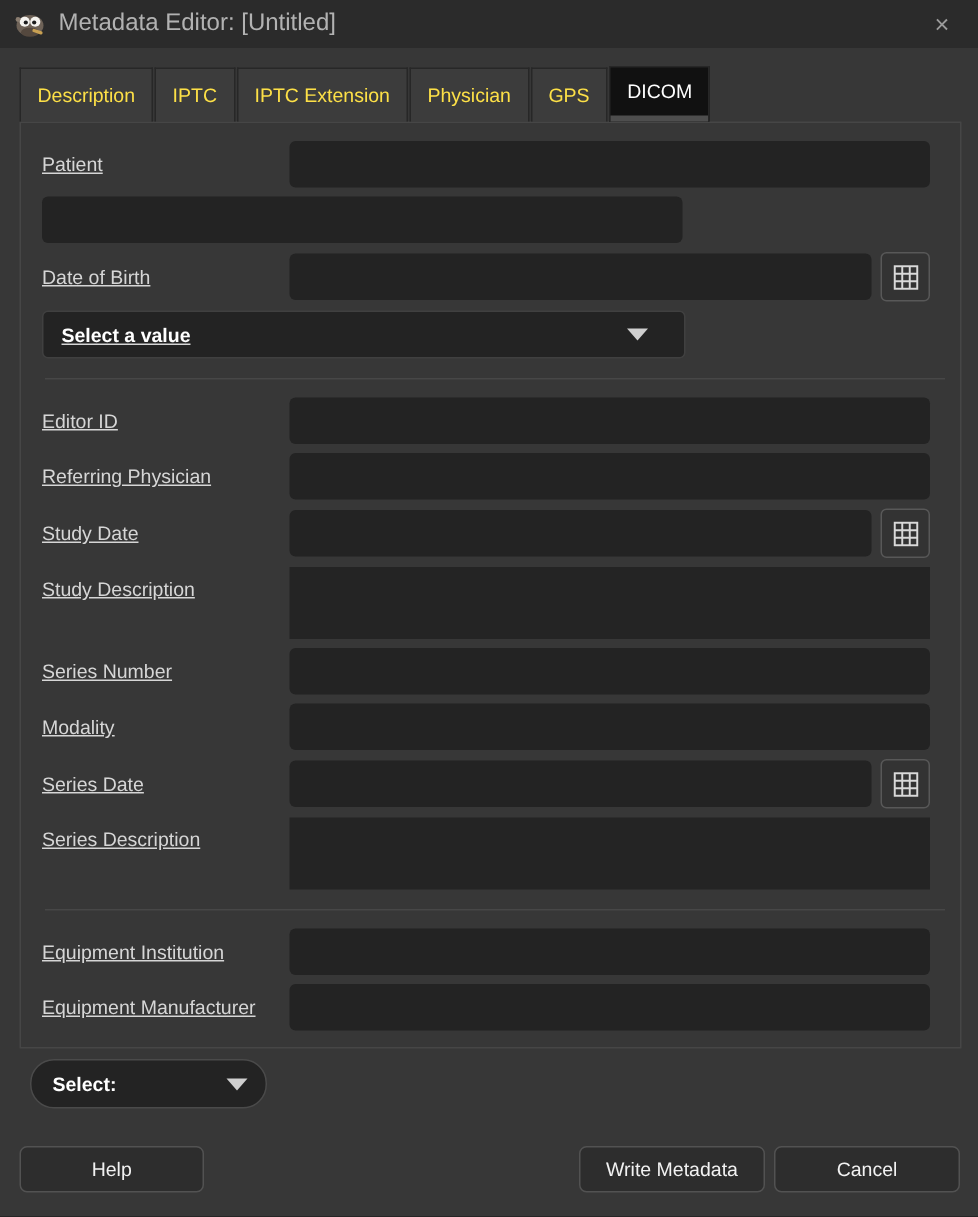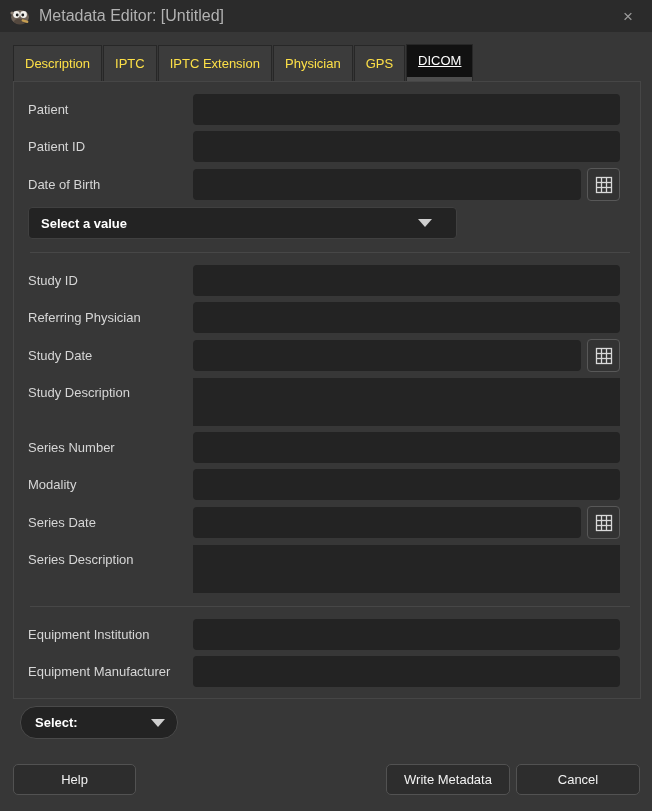--- a/index.html
+++ b/index.html
@@ -49,39 +49,39 @@
     font-size:13px; color:#fde047;
     position:relative;
     cursor:default;
   }
   .tab.active {
     height:37px;
     background:#111111;
     color:#ffffff;
     padding-bottom:5px;
     z-index:2;
-    text-decoration:underline;
   }
   .tab.active::after {
     content:""; position:absolute; left:0; right:0; bottom:0;
     height:4px; background:#4e4e4e;
   }
 
   .panel {
     border:1px solid #464646;
     height:618px;
     padding-top:12px;
     background:#373737;
   }
 
   
   .row {
     display:flex; align-items:center;
     padding-left:14px;
     margin-bottom:6px;
+    text-decoration:underline;
   }
   .row.tall { align-items:flex-start; }
   .row.tall .label { padding-top:7px; }
   .label {
     width:165px; flex:0 0 165px;
     font-size:13px; color:#d6d6d6;
   }
   .field { display:flex; align-items:center; }
 
   .text-input {
@@ -221,21 +221,20 @@
     <div class="panel">
 
       <div class="row">
         <span class="label">Patient</span>
         <div class="field">
           <input class="text-input" type="text" value="" style="">
         </div>
       </div>
 
       <div class="row">
-        <span class="label">Patient ID</span>
         <div class="field">
           <input class="text-input" type="text" value="" style="">
         </div>
       </div>
 
       <div class="row">
         <span class="label">Date of Birth</span>
         <div class="field">
           <input class="text-input with-btn" type="text" value="" style="">
           <div class="cal-btn">
@@ -255,21 +254,21 @@
           <div class="select-box">
             <span class="sel-text">Select a value</span>
             <span class="chevron"></span>
           </div>
         </div>
       </div>
 
       <div class="divider"></div>
 
       <div class="row">
-        <span class="label">Study ID</span>
+        <span class="label">Editor ID</span>
         <div class="field">
           <input class="text-input" type="text" value="" style="">
         </div>
       </div>
 
       <div class="row">
         <span class="label">Referring Physician</span>
         <div class="field">
           <input class="text-input" type="text" value="" style="">
         </div>

